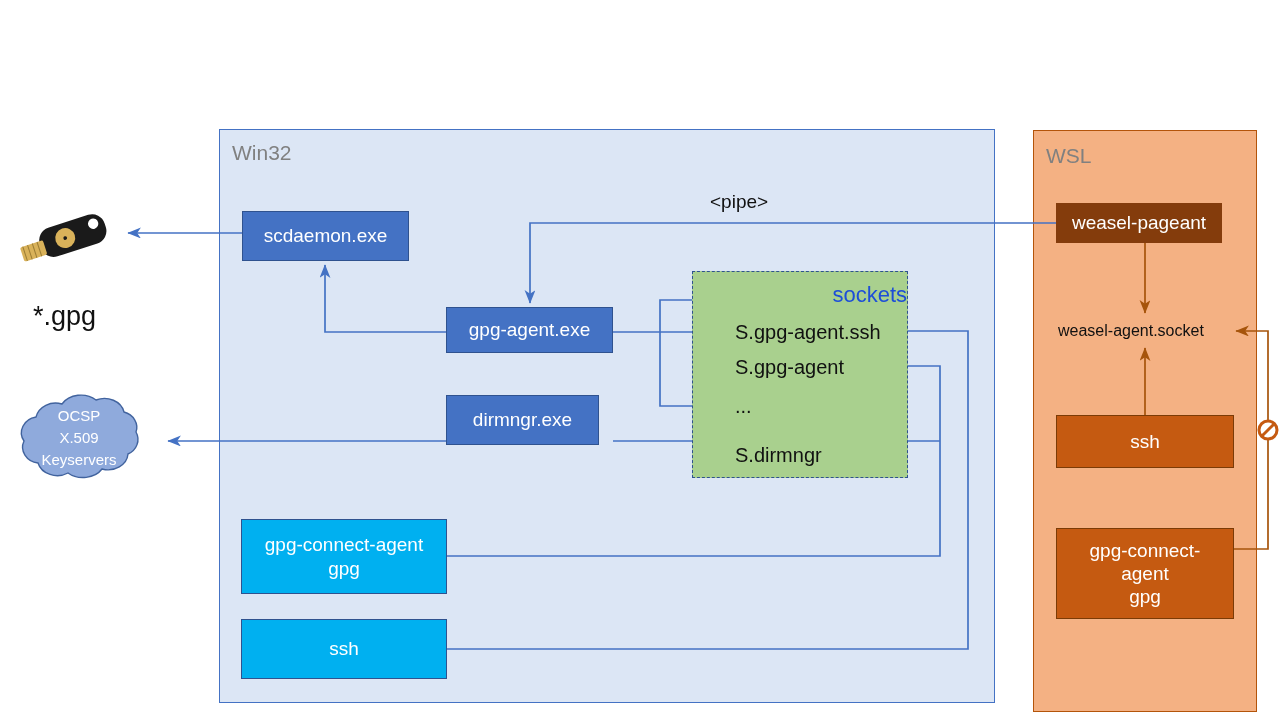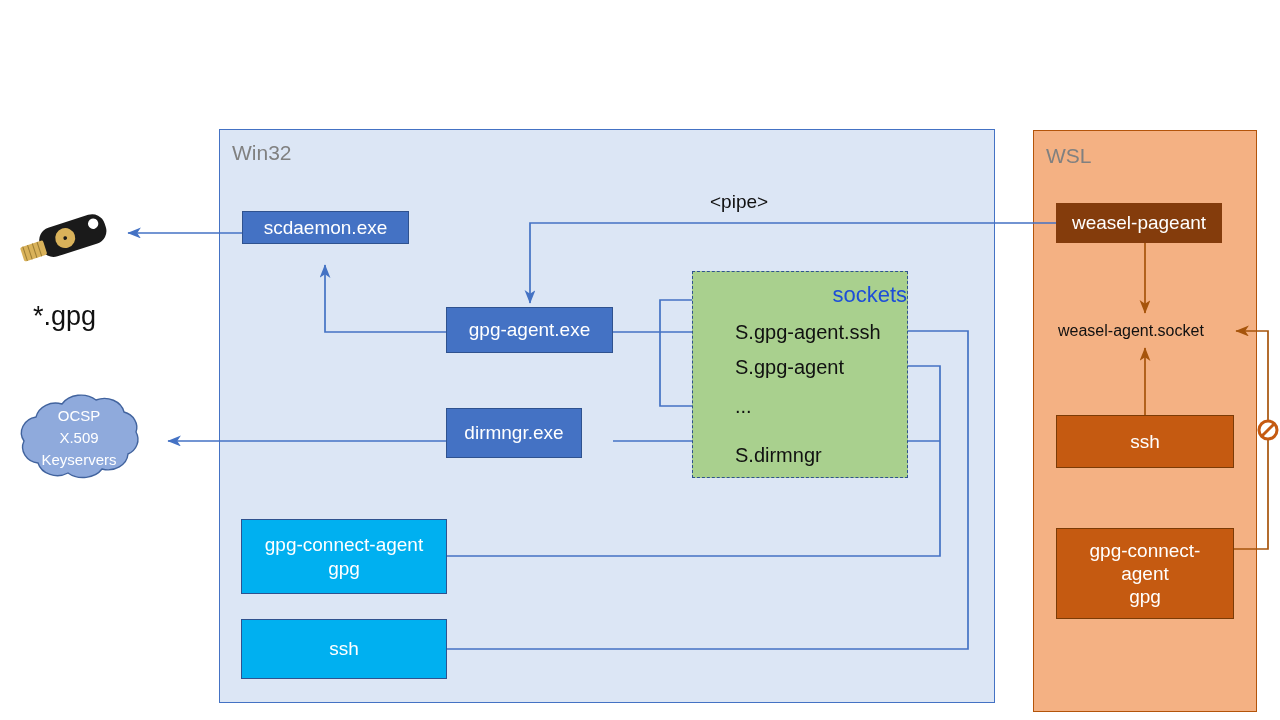--- a/index.html
+++ b/index.html
@@ -19,23 +19,23 @@
   #wsl-title{left:1046px;top:145px;}
 
   
   .box{position:absolute;box-sizing:border-box;display:flex;align-items:center;
        justify-content:center;text-align:center;color:#ffffff;line-height:1.22;}
   .box-blue{background:#4472C4;border:1px solid #2F528F;font-size:19px;}
   .box-cyan{background:#00B0F0;border:1px solid #2F528F;font-size:19px;}
   .box-brown-dark{background:#843C0C;border:1px solid #843C0C;font-size:19px;}
   .box-brown{background:#C55A11;border:1px solid #7B3B06;font-size:19px;}
 
-  #scdaemon{left:242px;top:211px;width:167px;height:33px;}
+  #scdaemon{left:242px;top:211px;width:167px;height:50px;}
   #gpg-agent{left:446px;top:307px;width:167px;height:46px;}
-  #dirmngr{left:446px;top:408px;width:136px;height:50px;}
+  #dirmngr{left:446px;top:395px;width:153px;height:50px;}
   #gpg-connect-agent-win{left:241px;top:519px;width:206px;height:75px;}
   #ssh-win{left:241px;top:619px;width:206px;height:60px;}
 
   #weasel-pageant{left:1056px;top:203px;width:166px;height:40px;}
   #wsl-ssh{left:1056px;top:415px;width:178px;height:53px;}
   #wsl-gpg-connect{left:1056px;top:489px;width:178px;height:91px;margin-top:39px;}
 
   
   #sockets-group{position:absolute;left:692px;top:271px;width:216px;height:207px;
      box-sizing:border-box;background:#A9D08E;border:1.6px dashed #2F528F;}

